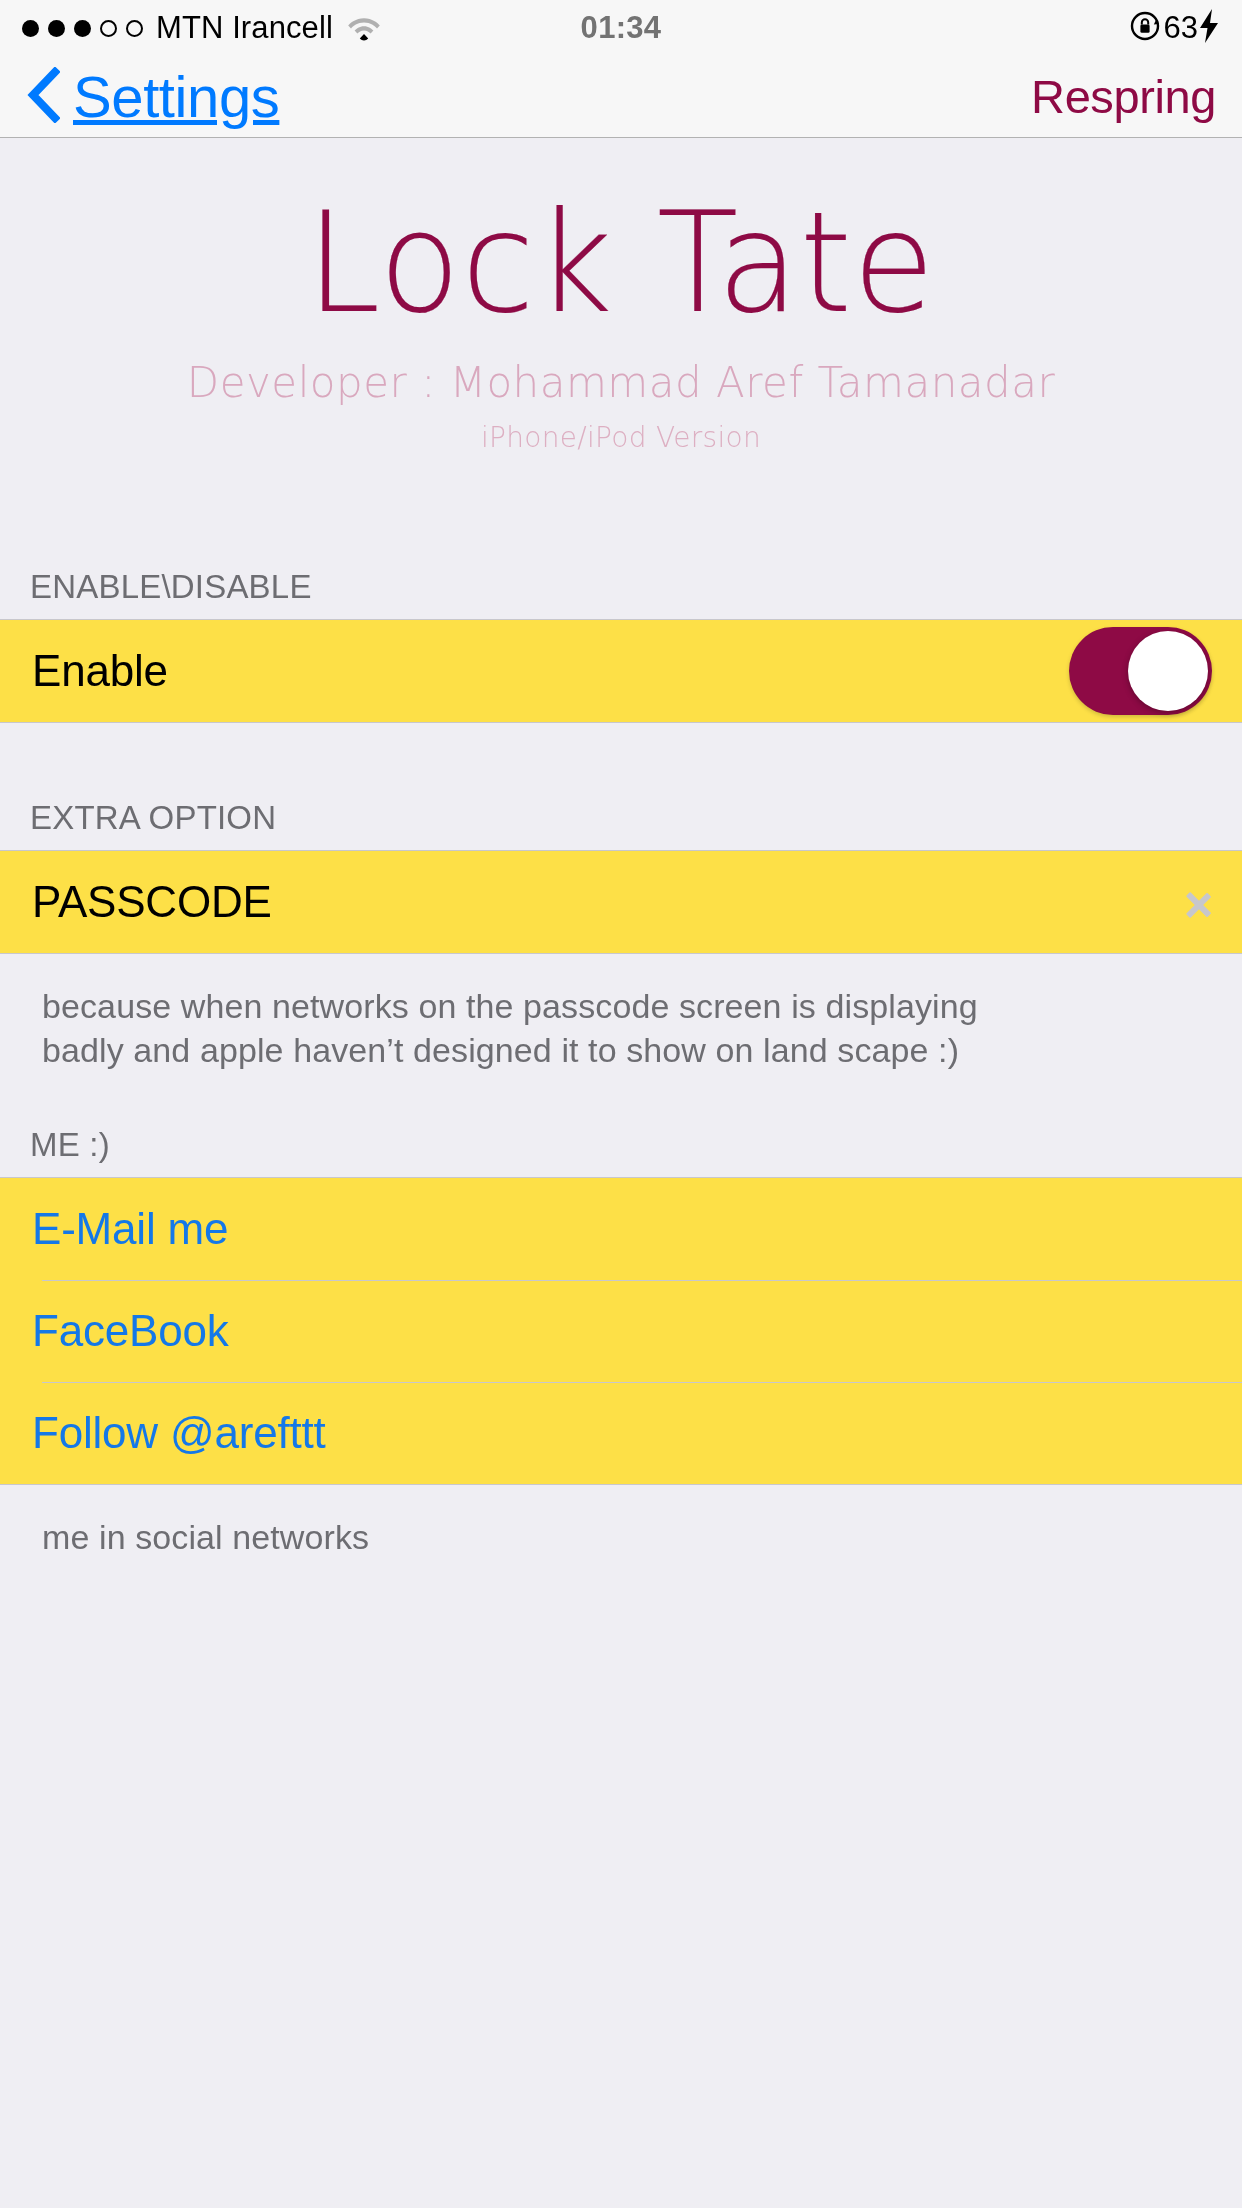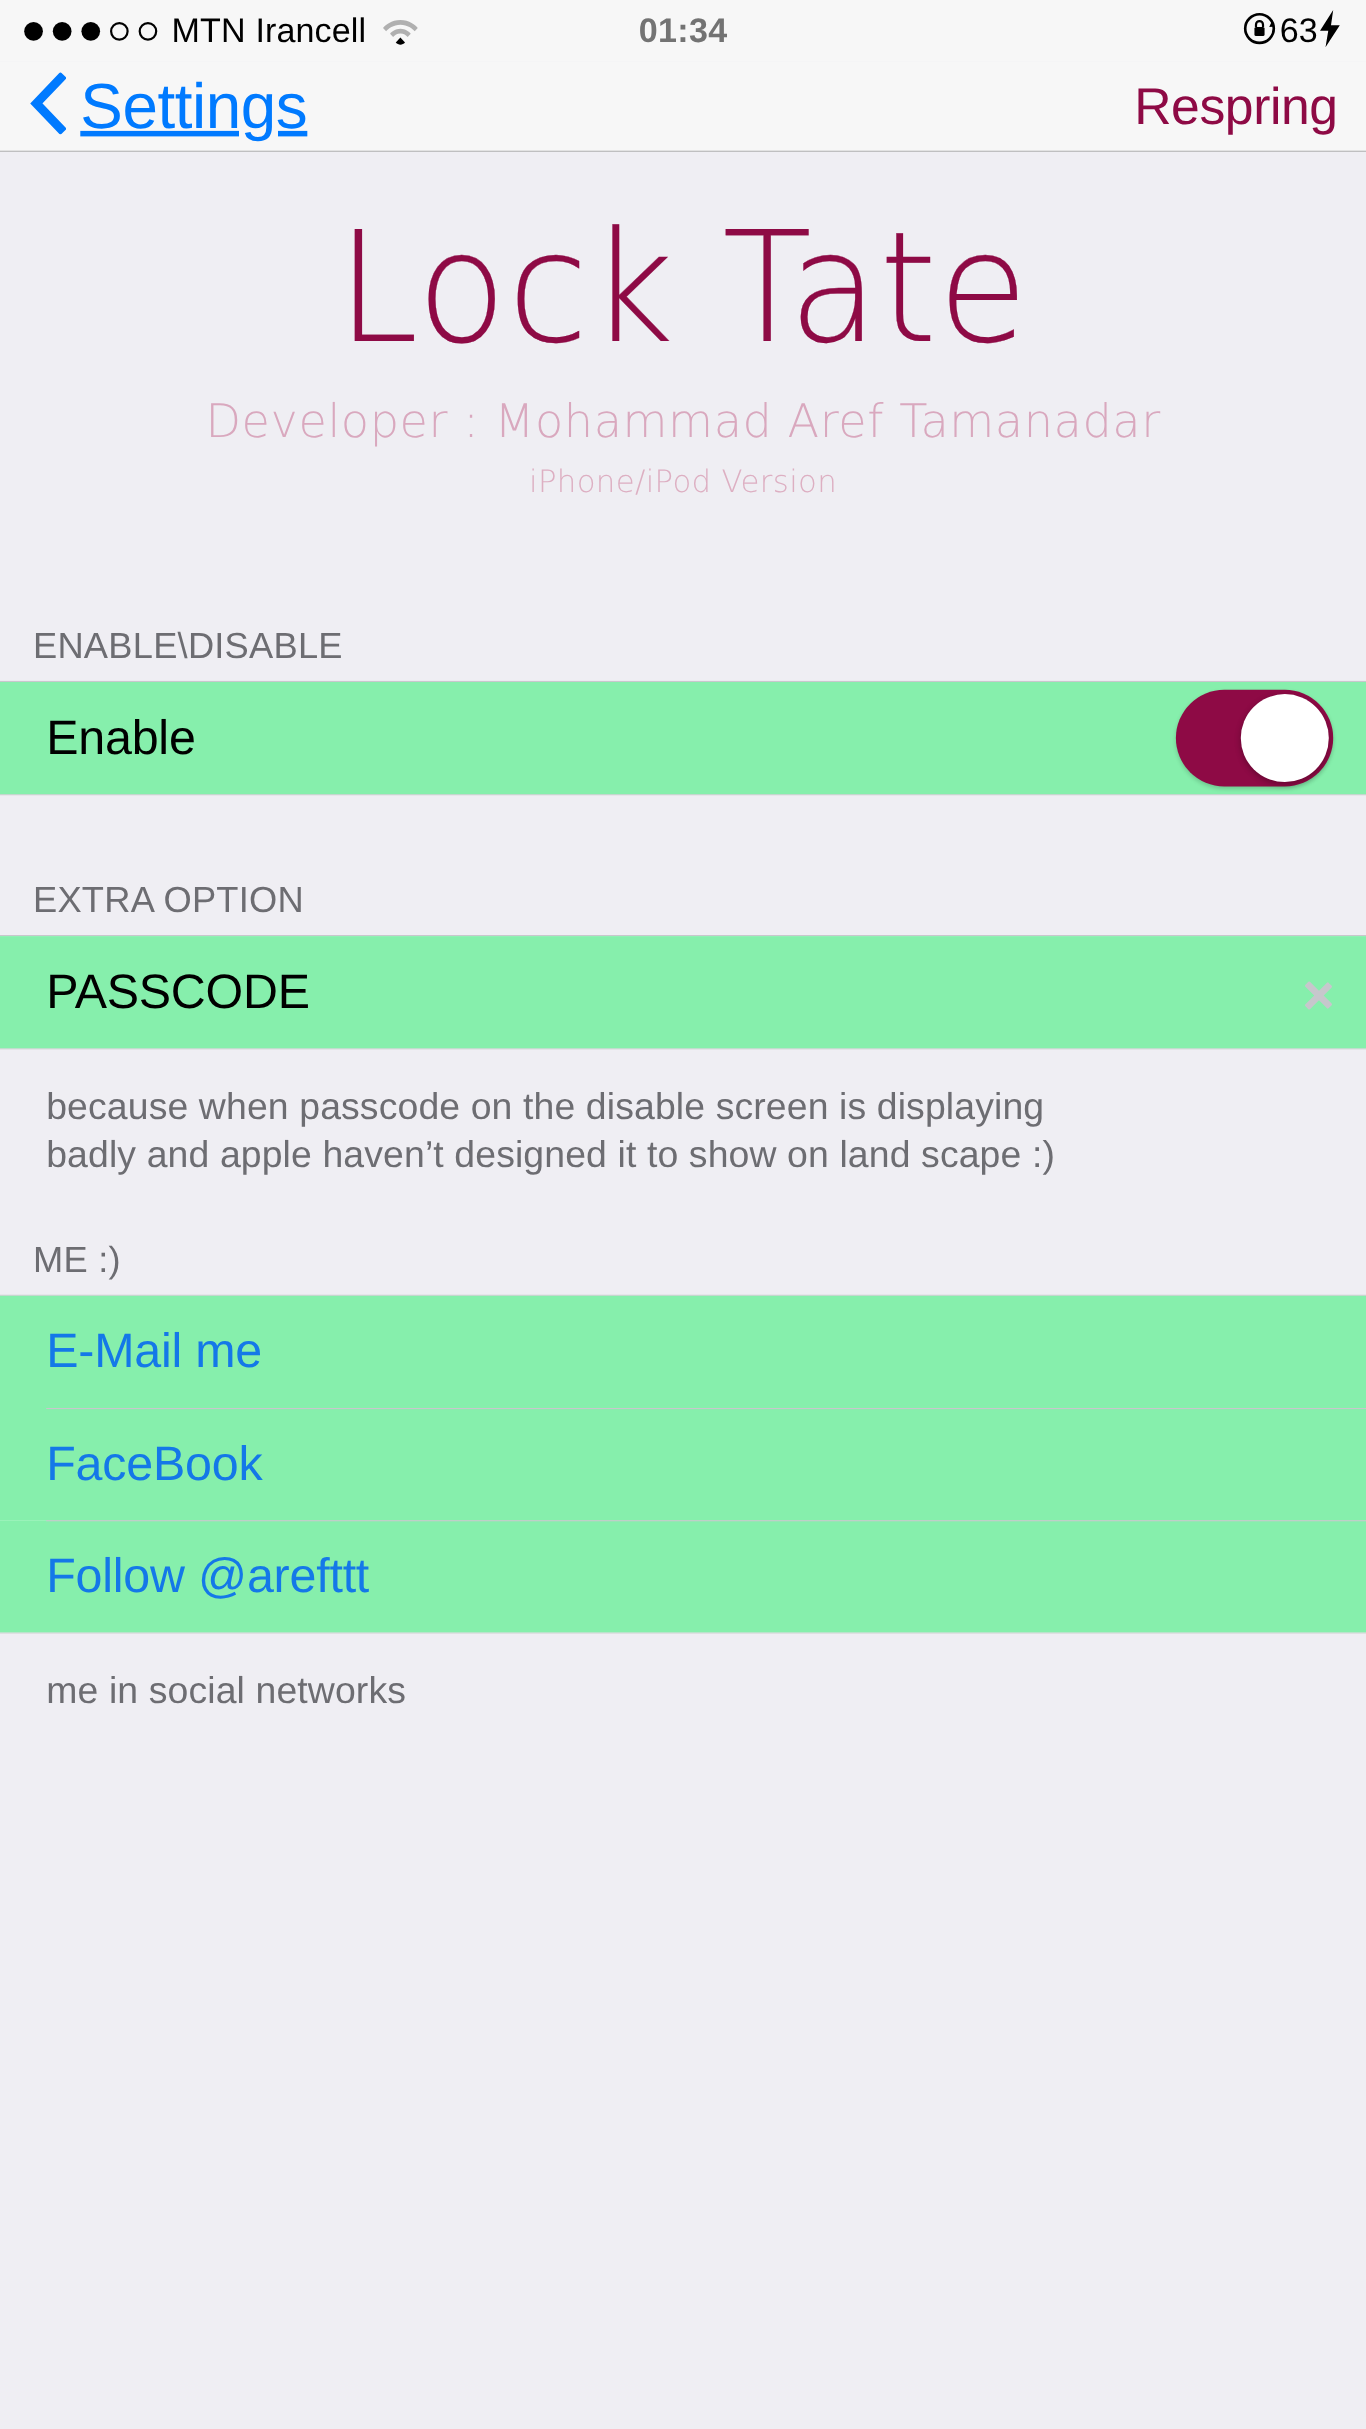--- a/index.html
+++ b/index.html
@@ -102,22 +102,22 @@
 
   
   .group {
     background:#FFFFFF;
     border-top:1px solid #C8C7CC;
     border-bottom:1px solid #C8C7CC;
   }
   .cell {
     height:102px;
     display:flex; align-items:center;
-    padding:0 30px 0 42px;
-    background:#86efac;
+    padding:0 30px 0 32px;
+    background:#fde047;
     position:relative;
   }
   .cell + .cell::before {
     content:""; position:absolute; top:0; left:42px; right:0;
     height:1px; background:#C8C7CC;
   }
   .cell-label { font-size:44px; color:#000; letter-spacing:-0.2px; }
   .cell-label.link { color:#1478E8; }
 
   
@@ -235,21 +235,21 @@
   </div>
 
   <div class="section-header sh-extra">EXTRA OPTION</div>
   <div class="group">
     <div class="cell">
       <span class="cell-label">PASSCODE</span>
       <span class="chev"></span>
     </div>
   </div>
   <div class="footnote">
-    <span class="footnote-line">because when passcode on the disable screen is displaying</span>
+    <span class="footnote-line">because when networks on the passcode screen is displaying</span>
     <span class="footnote-line">badly and apple haven’t designed it to show on land scape :)</span>
   </div>
 
   <div class="section-header sh-me">ME :)</div>
   <div class="group">
     <div class="cell">
       <span class="cell-label link">E-Mail me</span>
     </div>
     <div class="cell">
       <span class="cell-label link">FaceBook</span>

